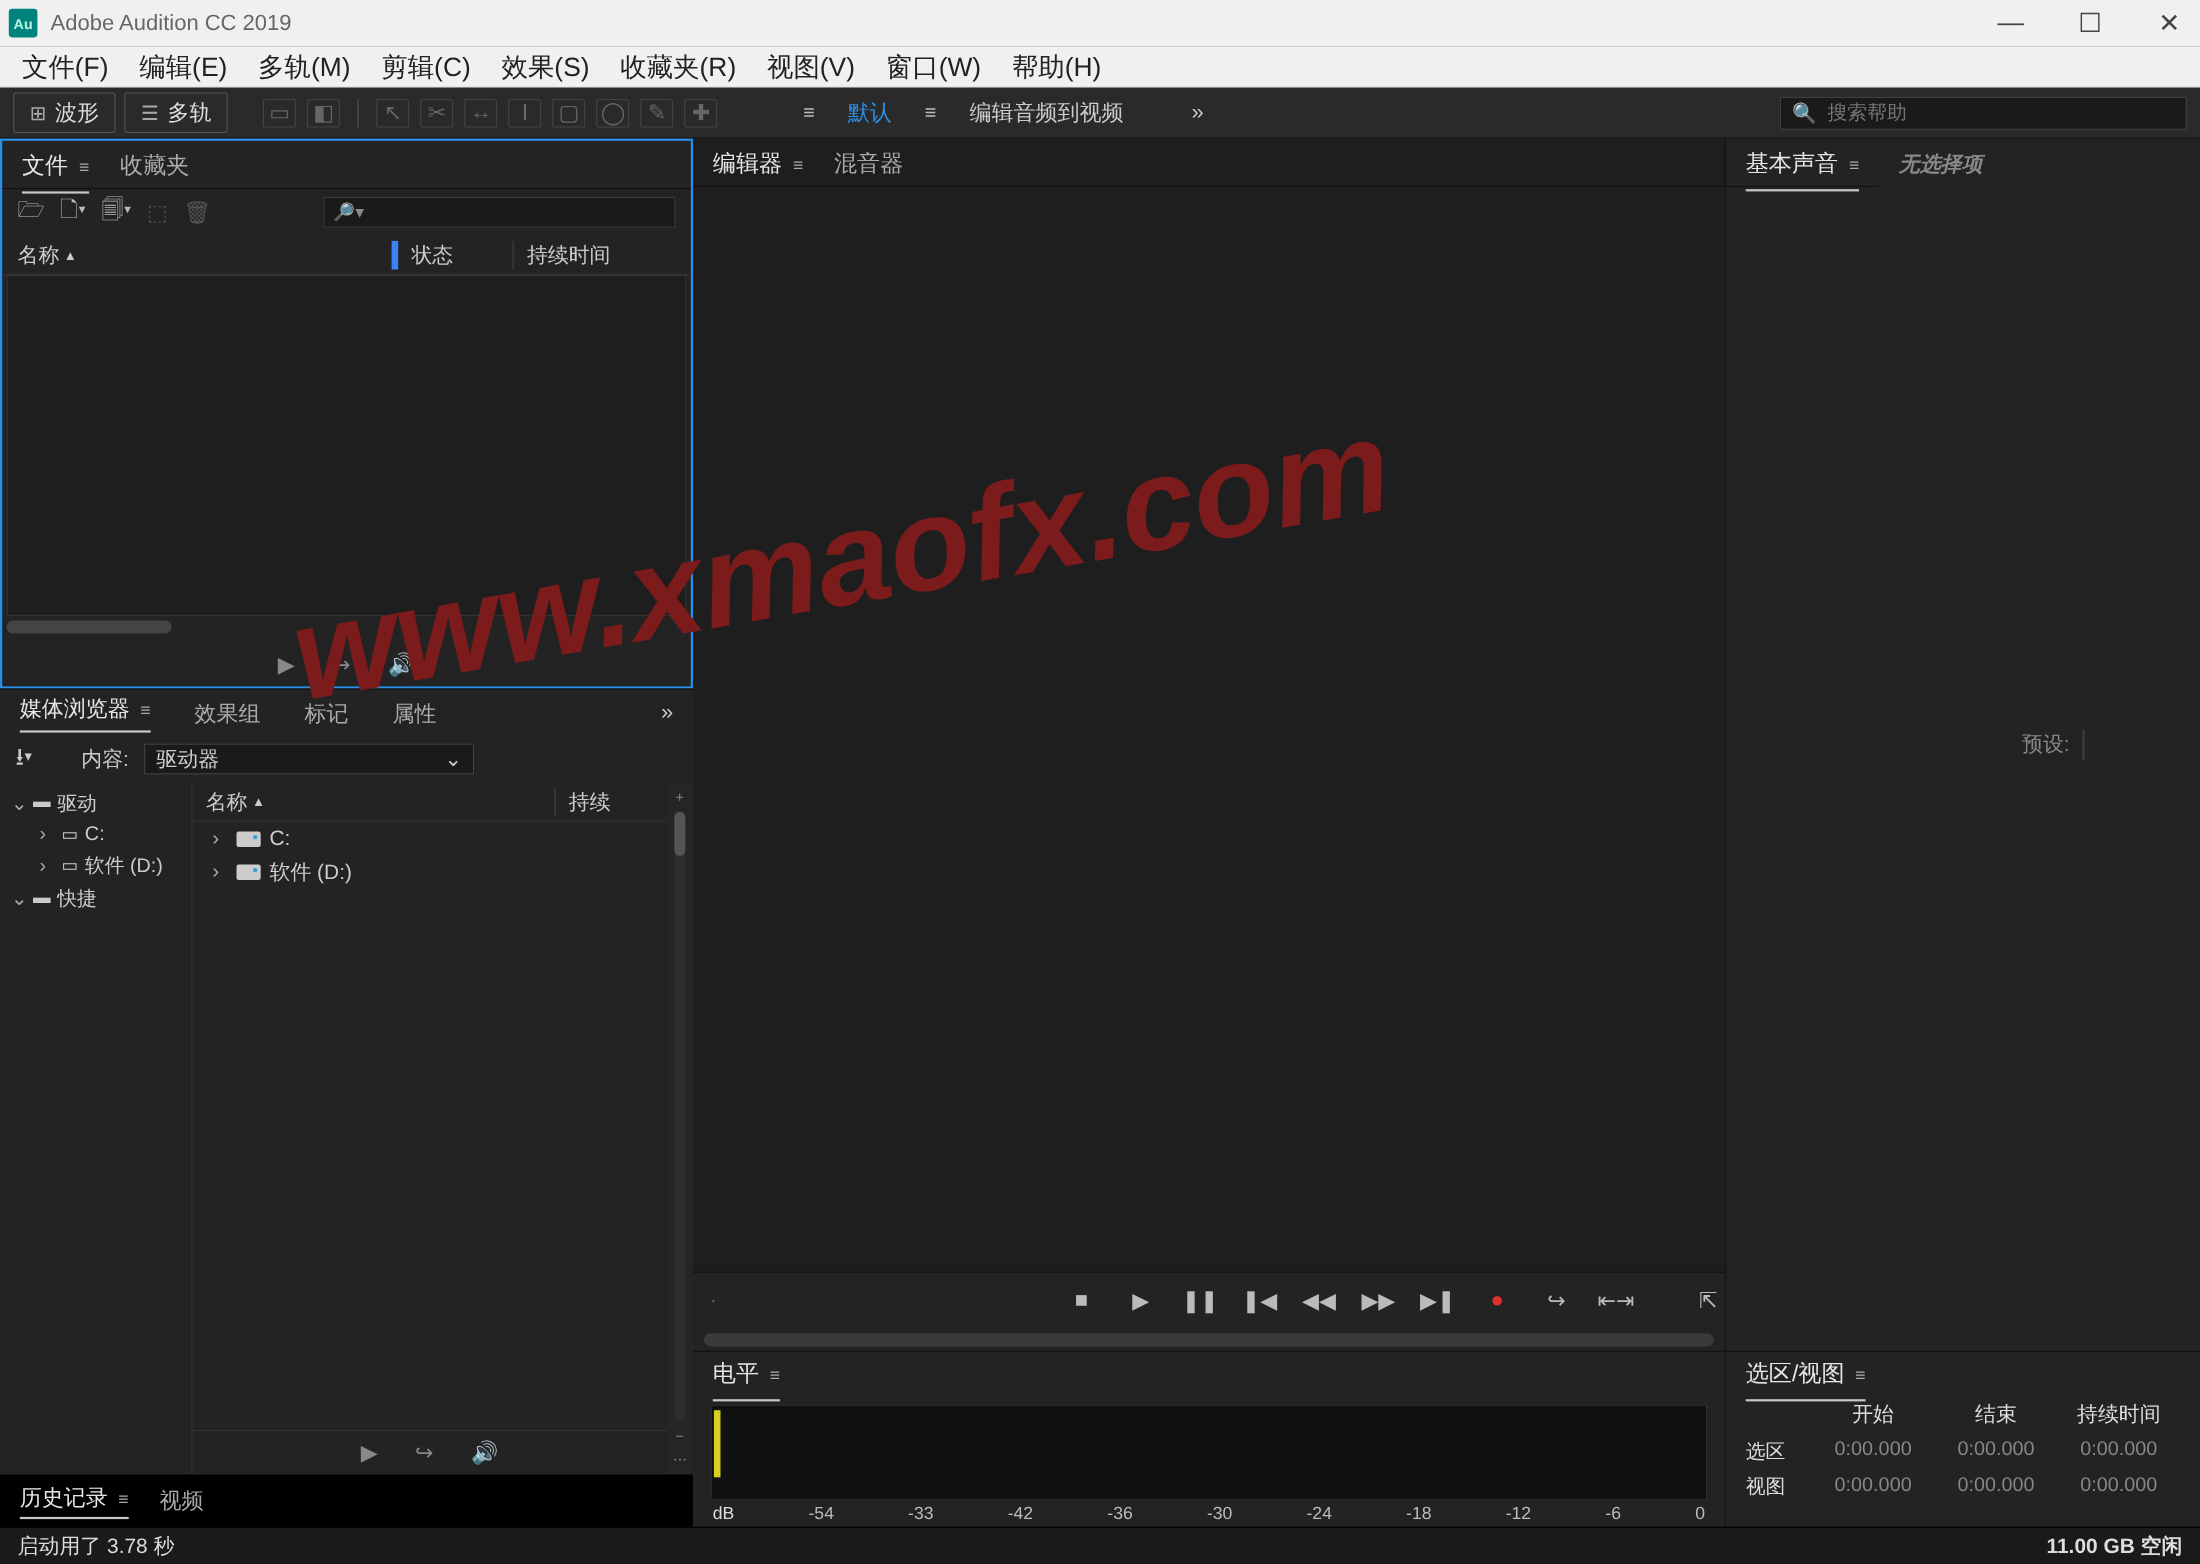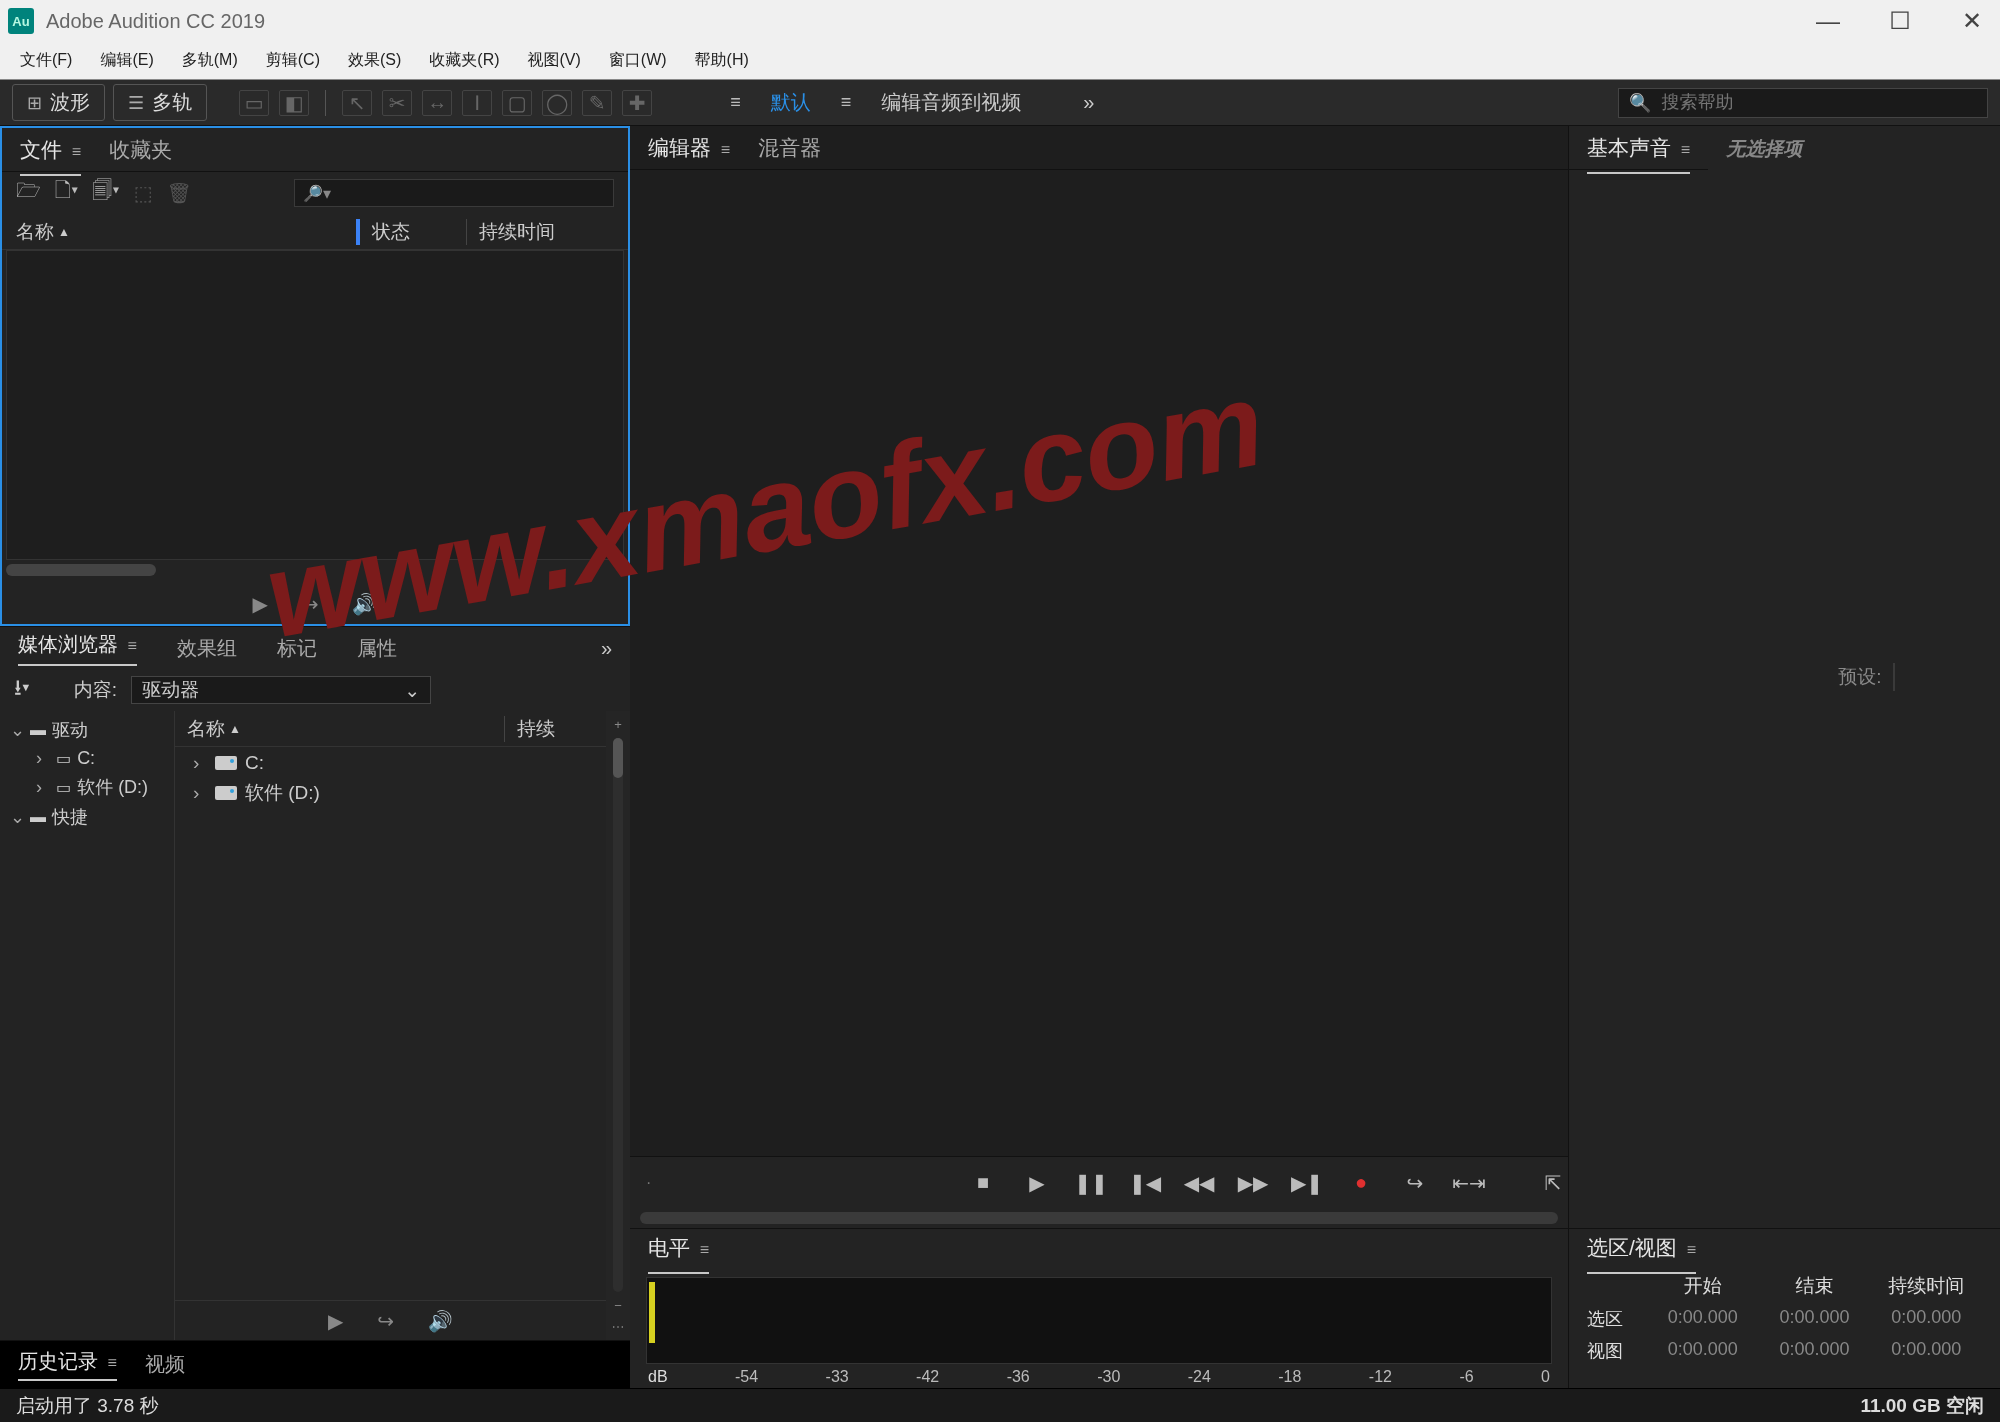--- a/index.html
+++ b/index.html
@@ -6,21 +6,21 @@
   body { background: #1e1e1e; color: #c8c8c8; width: 2000px; height: 1422px; overflow: hidden; position: relative; }
 
   
   .titlebar { height: 42px; background: #f0f0f0; display: flex; align-items: center; padding: 0 8px; color: #555; font-size: 20px; }
   .titlebar .app-icon { width: 26px; height: 26px; background: #00837c; display: flex; align-items: center; justify-content: center; color: #b5f7e1; font-size: 13px; font-weight: bold; border-radius: 3px; margin-right: 12px; }
   .titlebar .title { flex: 1; color: #666; }
   .titlebar .win-controls { display: flex; gap: 32px; align-items: center; }
   .titlebar .win-controls span { font-size: 24px; color: #444; cursor: pointer; width: 40px; text-align: center; }
 
   
-  .menubar { height: 38px; background: #f0f0f0; display: flex; align-items: center; padding: 0 6px; font-size: 16px; color: #222; border-bottom: 1px solid #888; }
+  .menubar { height: 38px; background: #f0f0f0; display: flex; align-items: center; padding: 0 6px; font-size: 24px; color: #222; border-bottom: 1px solid #888; }
   .menubar .menu-item { padding: 4px 14px; cursor: pointer; }
 
   
   .toolbar { height: 46px; background: #2a2a2a; display: flex; align-items: center; padding: 0 12px; border-bottom: 1px solid #111; font-size: 20px; }
   .tb-button { display: flex; align-items: center; gap: 8px; padding: 4px 14px; border: 1px solid #555; border-radius: 3px; margin-right: 8px; cursor: pointer; color: #ddd; }
   .tb-button .ticon { font-size: 18px; color: #aaa; }
   .tb-icons { display: flex; gap: 10px; margin-left: 24px; }
   .tb-icons .icon { width: 30px; height: 26px; display: flex; align-items: center; justify-content: center; color: #666; font-size: 20px; border: 1px solid #444; border-radius: 2px; cursor: pointer; }
   .tb-icons .sep { width: 1px; height: 26px; background: #555; margin: 0 6px; }
   .workspace-tabs { display: flex; gap: 22px; margin-left: 70px; align-items: center; color: #ccc; }
@@ -48,21 +48,21 @@
   
   .files-panel { border: 2px solid #2a8fe6; background: #232323; height: 500px; display: flex; flex-direction: column; }
   .files-toolbar { height: 42px; display: flex; align-items: center; padding: 0 14px; gap: 14px; }
   .files-toolbar .ficon { color: #bbb; font-size: 20px; cursor: pointer; }
   .files-toolbar .ficon.disabled { color: #555; }
   .files-toolbar .fsearch { margin-left: auto; width: 320px; height: 28px; background: #1a1a1a; border: 1px solid #3a3a3a; display: flex; align-items: center; padding: 0 8px; color: #888; }
   .files-toolbar .fsearch span { font-size: 16px; }
   .files-cols { height: 36px; display: flex; align-items: center; padding: 0 14px; font-size: 19px; color: #ccc; border-bottom: 1px solid #333; }
   .files-cols .col { display: flex; align-items: center; gap: 4px; }
   .files-cols .col1 { width: 340px; }
-  .files-cols .col2 { width: 110px; border-left: 4px solid #3b82f6; padding-left: 12px; }
+  .files-cols .col2 { width: 110px; border-left: 6px solid #3b82f6; padding-left: 12px; }
   .files-cols .col3 { border-left: 1px solid #444; padding-left: 12px; }
   .files-body { flex: 1; background: #1e1e1e; border: 1px solid #333; margin: 0 4px; }
   .files-scroll { height: 16px; margin: 4px; display: flex; }
   .files-scroll .thumb { width: 150px; height: 12px; background: #444; border-radius: 6px; }
   .files-footer { height: 40px; display: flex; align-items: center; justify-content: center; gap: 34px; }
   .files-footer .picon { color: #888; font-size: 20px; cursor: pointer; }
 
   
   .media-panel { flex: 1; display: flex; flex-direction: column; background: #232323; border-top: 1px solid #111; }
   .media-tabs { height: 42px; display: flex; align-items: center; padding: 0 18px; gap: 40px; font-size: 20px; color: #aaa; }

